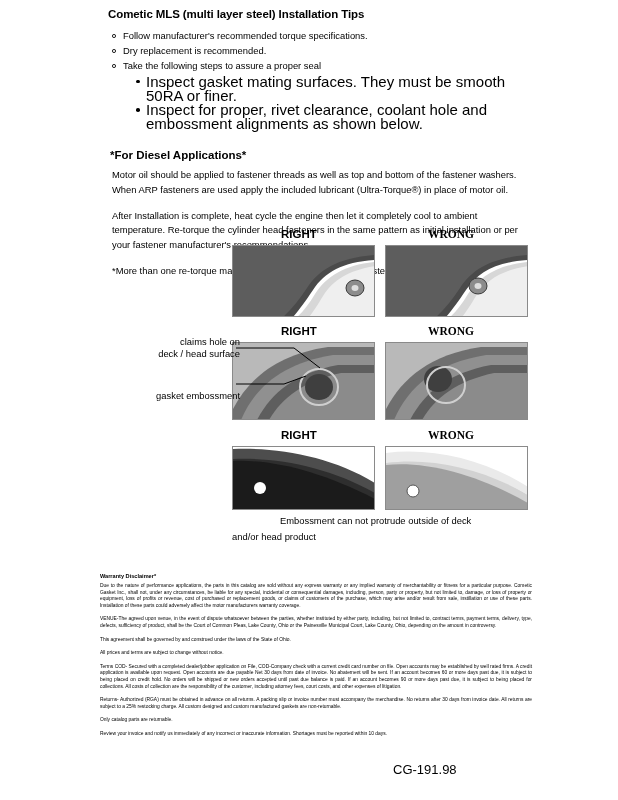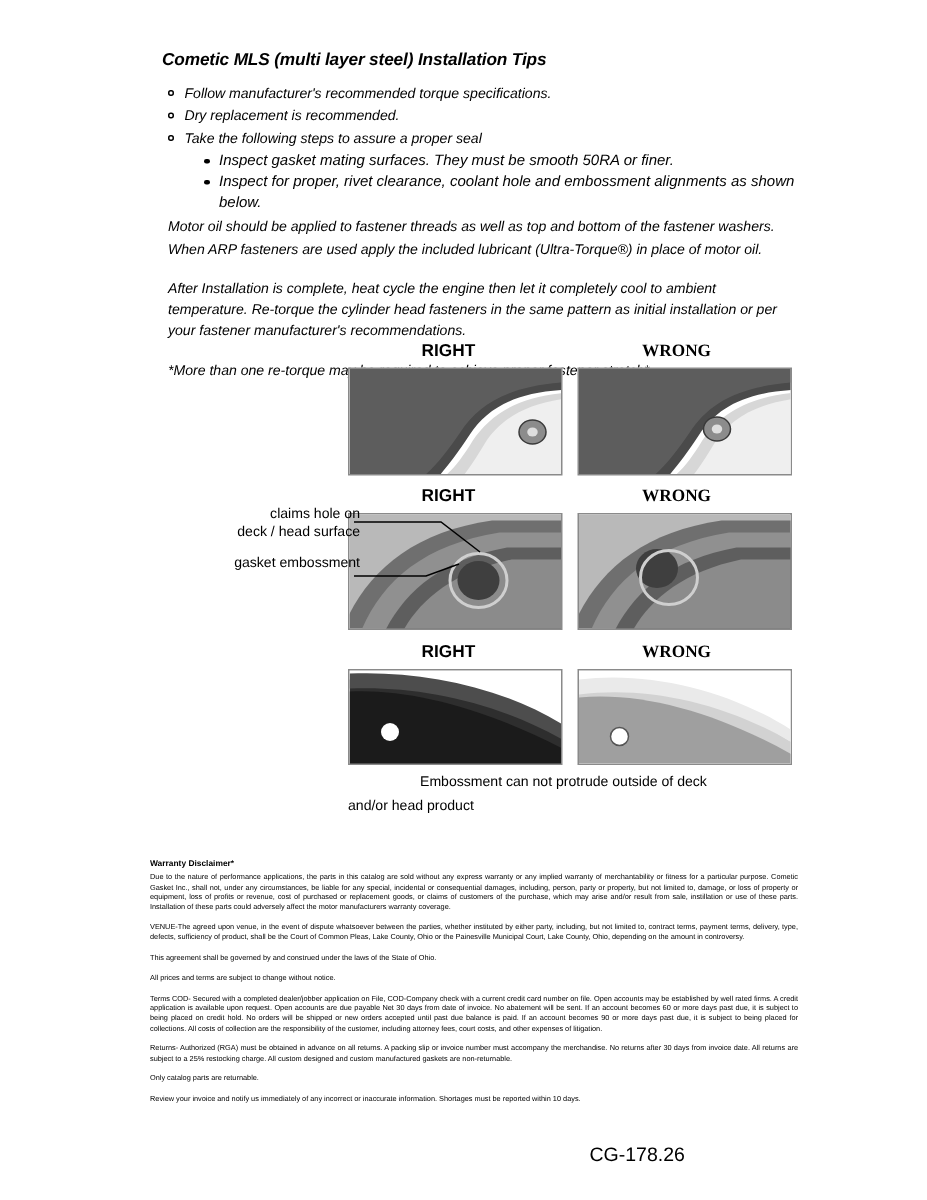--- a/index.html
+++ b/index.html
@@ -18,23 +18,22 @@
   .page {
     position: absolute;
     left: 0; top: 0;
     width: 618px;
     height: 800px;
     background: #fff;
   }
   .content {
     position: absolute;
     left: 100px;
-    top: 34px;
+    top: 8px;
     width: 430px;
-    font-style: italic;
   }
   h1.title {
     font-size: 11.5px;
     font-weight: bold;
     margin: 0 0 9px 8px;
     letter-spacing: -0.1px;
   }
   .bullet-list {
     margin: 0 0 0 12px;
     padding: 0;
@@ -58,21 +57,21 @@
     box-sizing: border-box;
   }
   .sub-list {
     margin: 1px 0 0 13px;
     padding: 0;
     list-style: none;
   }
   .sub-list > li {
     position: relative;
     padding-left: 10px;
-    font-size: 10px;
+    font-size: 15px;
     line-height: 14.2px;
   }
   .sub-list > li > .dot {
     position: absolute;
     left: 0;
     top: 5px;
     width: 3.6px;
     height: 3.6px;
     background: #000;
     border-radius: 50%;
@@ -140,21 +139,21 @@
     position: absolute;
     left: 110px;
     top: 336px;
     width: 130px;
     text-align: right;
   }
   .callout-text {
     font-size: 9.4px;
     line-height: 12.4px;
   }
-  .callout-text.second { margin-top: 8px; text-align: right; }
+  .callout-text.second { margin-top: 29px; text-align: right; }
 
   
   .warranty {
     position: absolute;
     left: 100px;
     top: 573px;
     width: 432px;
   }
   .warranty h3 {
     font-size: 5.6px;
@@ -200,20 +199,21 @@
             <span>Inspect gasket mating surfaces.  They must be smooth 50RA or finer.</span>
           </li>
           <li>
             <span class="dot"></span>
             <span>Inspect for proper, rivet clearance, coolant hole and embossment alignments as shown below.</span>
           </li>
         </ul>
       </li>
     </ul>
 
+    <h2 class="subtitle">*For Diesel Applications*</h2>
     <p class="para">Motor oil should be applied to fastener threads as well as top and bottom of the fastener washers. When ARP fasteners are used apply the included lubricant (Ultra-Torque®) in place of motor oil.</p>
     <p class="para">After Installation is complete, heat cycle the engine then let it completely cool to ambient temperature.  Re-torque the cylinder head fasteners in the same pattern as initial installation or per your fastener manufacturer's recommendations.</p>
     <p class="para tight">*More than one re-torque may be required to achieve proper fastener stretch*</p>
   </div>
 
   <div class="figures">
 
     <div class="fig-row">
       <div class="fig-labels">
         <div class="fig-label lbl-right">RIGHT</div>
@@ -321,14 +321,14 @@
     <p>Due to the nature of performance applications, the parts in this catalog are sold without any express warranty or any implied warranty of merchantability or fitness for a particular purpose.  Cometic Gasket Inc., shall not, under any circumstances, be liable for any special, incidental or consequential damages, including, person, party or property, but not limited to, damage, or loss of property or equipment, loss of profits or revenue, cost of purchased or replacement goods, or claims of customers of the purchase, which may arise and/or result from sale, instillation or use of these parts.  Installation of these parts could adversely affect the motor manufacturers warranty coverage.</p>
     <p>VENUE-The agreed upon venue, in the event of dispute whatsoever between the parties, whether instituted by either party, including, but not limited to, contract terms, payment terms, delivery, type, defects, sufficiency of product, shall be the Court of Common Pleas, Lake County, Ohio or the Painesville Municipal Court, Lake County, Ohio, depending on the amount in controversy.</p>
     <p>This agreement shall be governed by and construed under the laws of the State of Ohio.</p>
     <p>All prices and terms are subject to change without notice.</p>
     <p>Terms COD- Secured with a completed dealer/jobber application on File, COD-Company check with a current credit card number on file.  Open accounts may be established by well rated firms.  A credit application is available upon request.  Open accounts are due payable Net 30 days from date of invoice.  No abatement will be sent.  If an account becomes 60 or more days past due, it is subject to being placed on credit hold.  No orders will be shipped or new orders accepted until past due balance is paid.  If an account becomes 90 or more days past due, it is subject to being placed for collections.  All costs of collection are the responsibility of the customer, including attorney fees, court costs, and other expenses of litigation.</p>
     <p>Returns- Authorized (RGA) must be obtained in advance on all returns.  A packing slip or invoice number must accompany the merchandise.  No returns after 30 days from invoice date.  All returns are subject to a 25% restocking charge.  All custom designed and custom manufactured gaskets are non-returnable.</p>
     <p>Only catalog parts are returnable.</p>
     <p>Review your invoice and notify us immediately of any incorrect or inaccurate information.  Shortages must be reported within 10 days.</p>
   </div>
 
-  <div class="docnum">CG-178.26</div>
+  <div class="docnum">CG-191.98</div>
 </div>
 
 </body></html>

